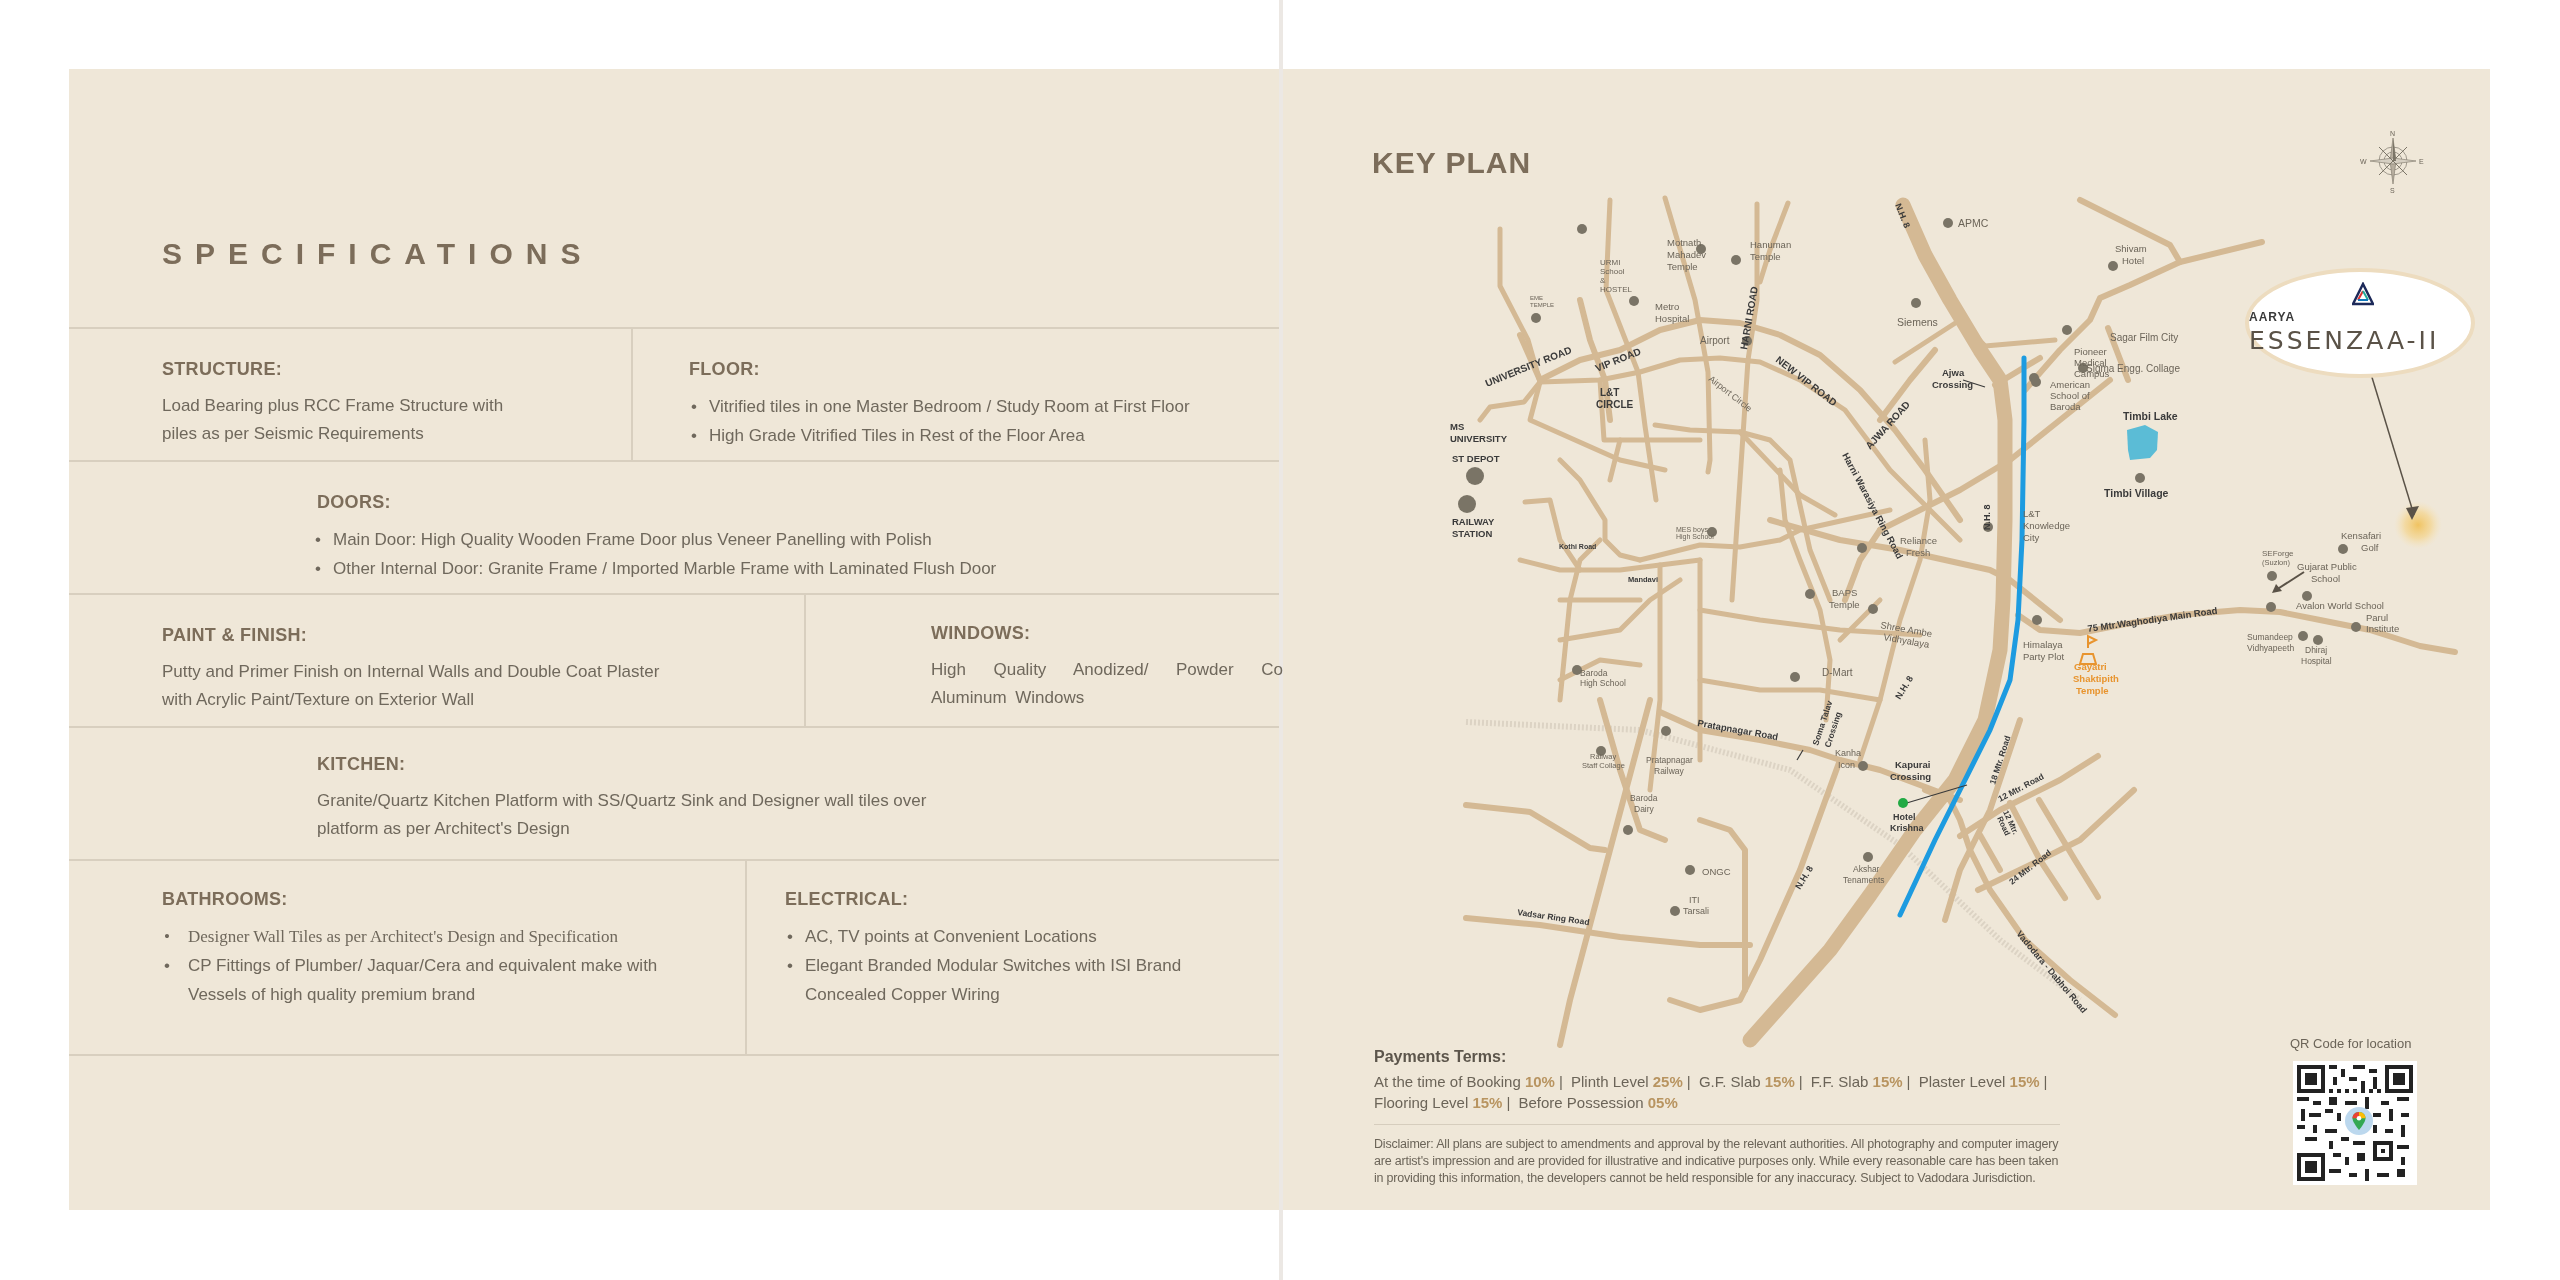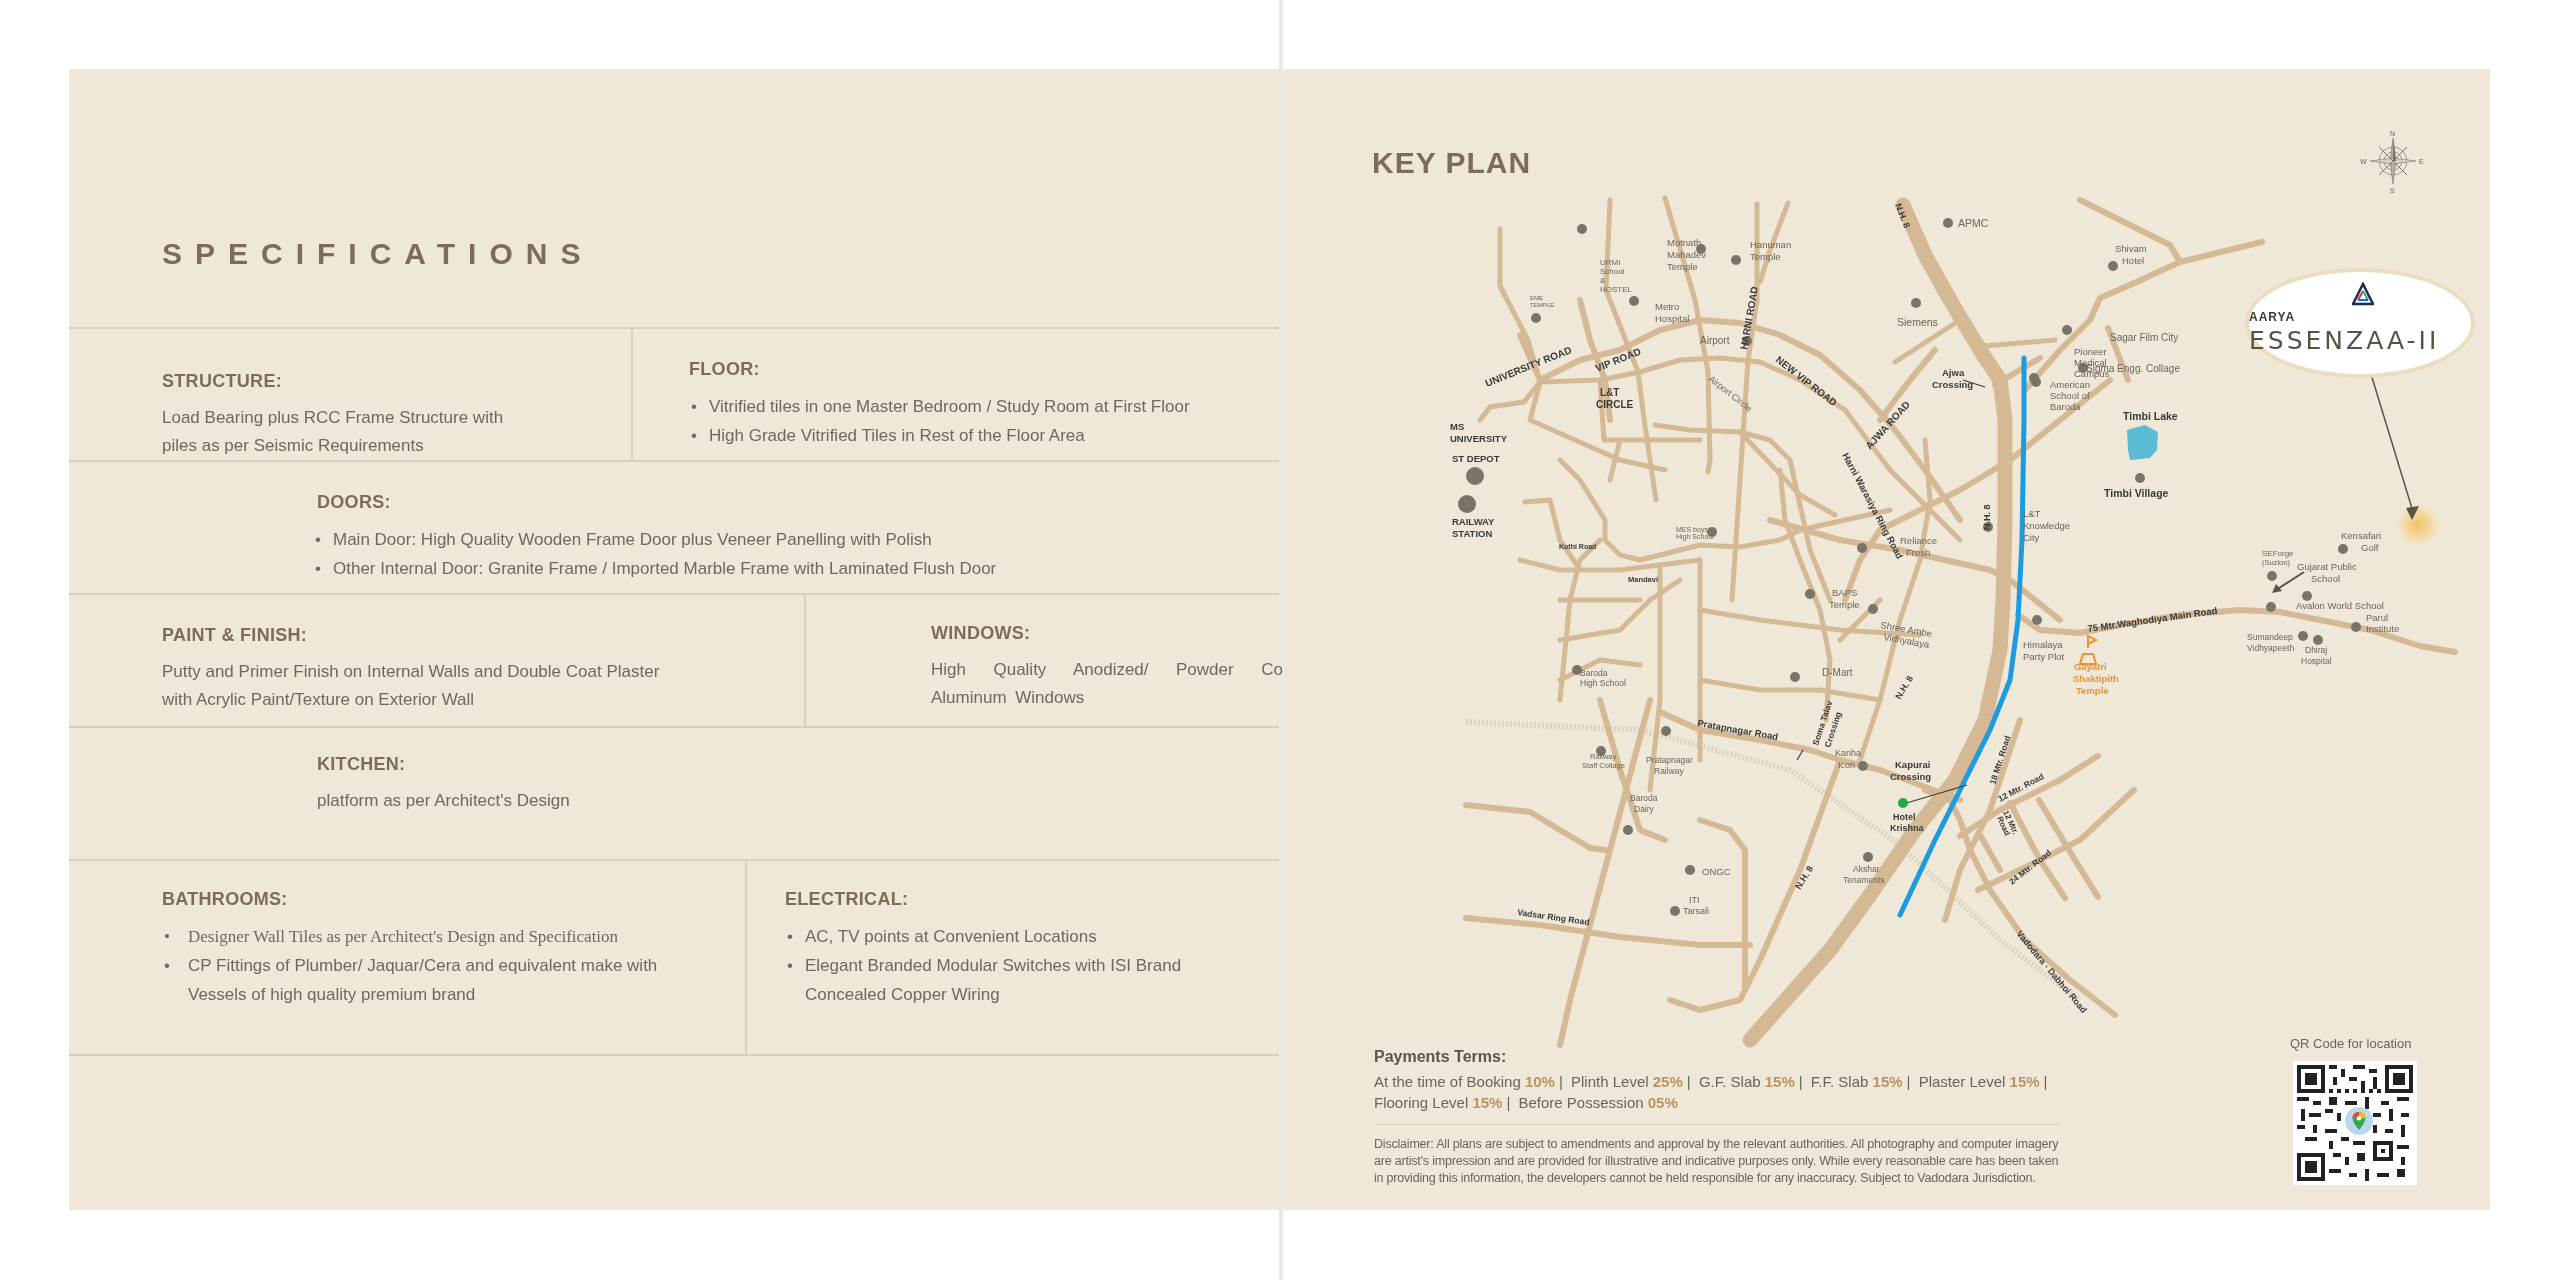--- a/index.html
+++ b/index.html
@@ -45,21 +45,21 @@
 </style>
 </head>
 <body>
 
 <div class="gutter"></div>
 
 <div class="page page-left">
   <div class="spec-title">SPECIFICATIONS</div>
 
   <div class="spec-row" style="top:258px;height:133px;">
-    <div class="spec-cell" style="left:93px;width:460px;padding-top:42px;">
+    <div class="spec-cell" style="left:93px;width:460px;padding-top:30px;">
       <div class="spec-heading">STRUCTURE:</div>
       <div class="spec-text">Load Bearing plus RCC Frame Structure with</div>
       <div class="spec-text">piles as per Seismic Requirements</div>
     </div>
     <div class="spec-divider" style="left:562px;"></div>
     <div class="spec-cell" style="left:620px;width:590px;padding-top:30px;">
       <div class="spec-heading">FLOOR:</div>
       <ul class="spec-list">
         <li>Vitrified tiles in one Master Bedroom / Study Room at First Floor</li>
         <li>High Grade Vitrified Tiles in Rest of the Floor Area</li>
@@ -86,20 +86,21 @@
     <div class="spec-divider" style="left:735px;"></div>
     <div class="spec-cell" style="left:814px;width:385px;padding-top:28px;margin-left:48px;">
       <div class="spec-heading">WINDOWS:</div>
       <div class="spec-text justify">High Quality Anodized/ Powder Coated Aluminum Windows</div>
     </div>
   </div>
 
   <div class="spec-row" style="top:657px;height:133px;">
     <div class="spec-cell" style="left:248px;width:900px;padding-top:26px;">
       <div class="spec-heading">KITCHEN:</div>
+      <div class="spec-text">Granite/Quartz Kitchen Platform with SS/Quartz Sink and Designer wall tiles over</div>
       <div class="spec-text">platform as per Architect's Design</div>
     </div>
   </div>
 
   <div class="spec-row" style="top:790px;height:197px;border-bottom:2px solid #d8cfbf;">
     <div class="spec-cell" style="left:93px;width:560px;padding-top:28px;">
       <div class="spec-heading">BATHROOMS:</div>
       <ul class="spec-list" style="width:540px;">
         <li style="padding-left:26px;font-family:Liberation Serif, serif;">Designer Wall Tiles as per Architect's Design and Specification</li>
         <li style="padding-left:26px;">CP Fittings of Plumber/ Jaquar/Cera and equivalent make with Vessels of high quality premium brand</li>

